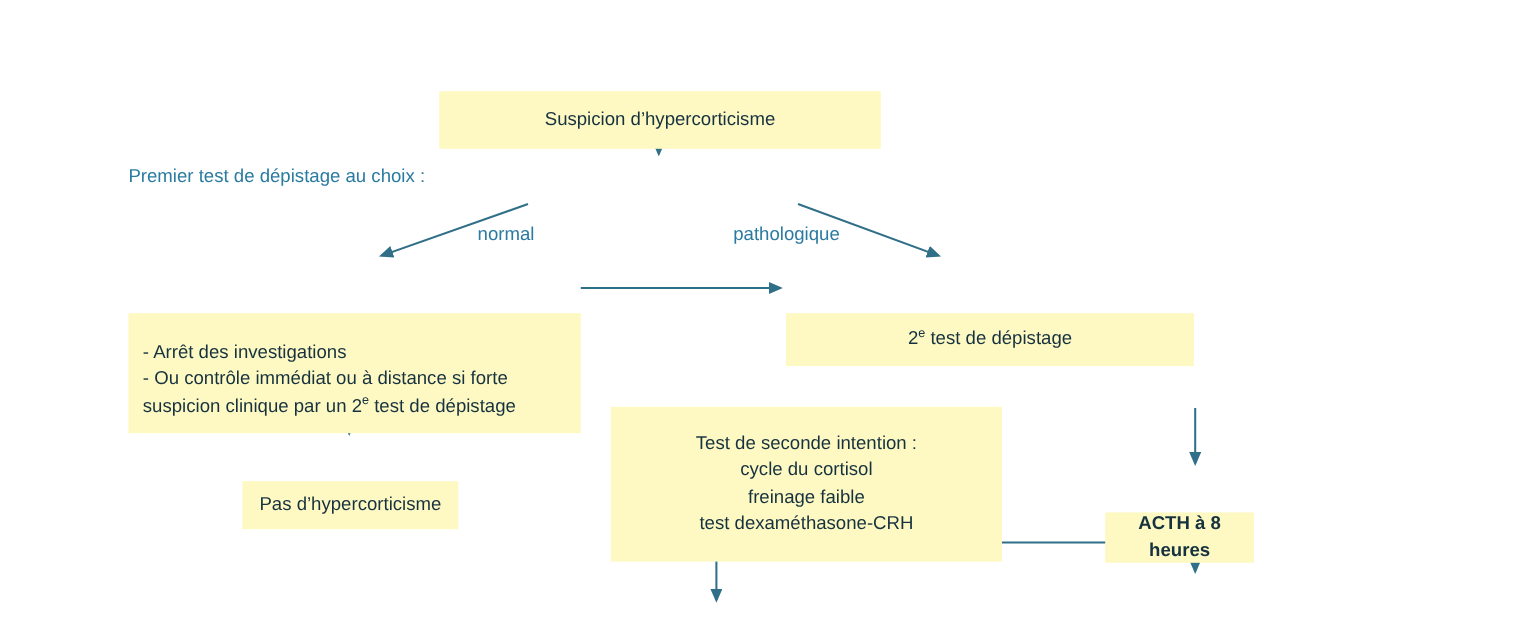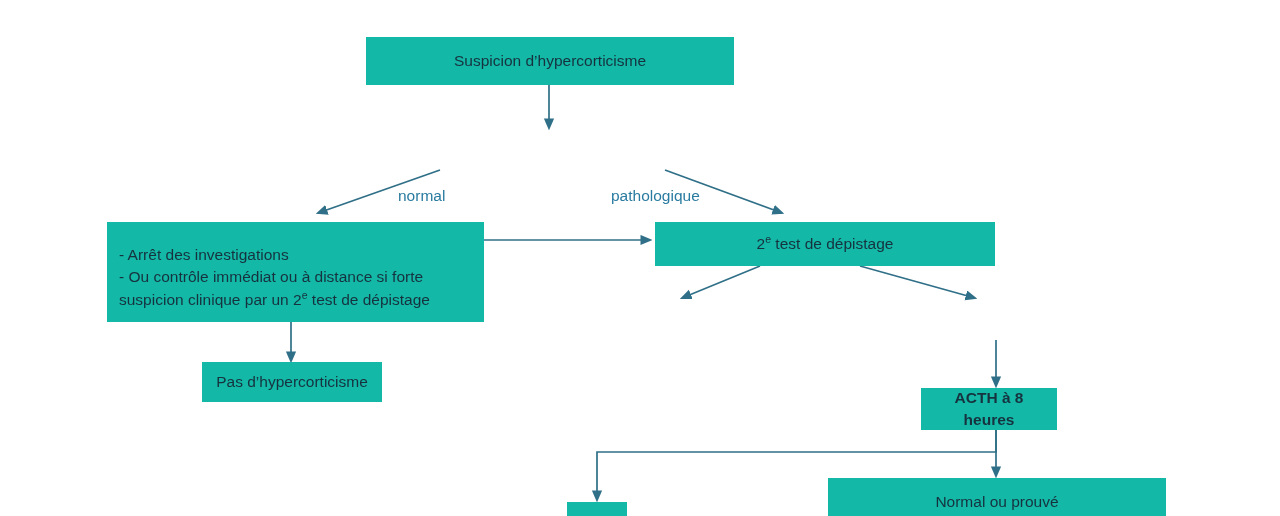--- a/index.html
+++ b/index.html
@@ -21,30 +21,31 @@
   svg.connectors {
     position: absolute;
     left: 0;
     top: 0;
     width: 1280px;
     height: 516px;
     pointer-events: none;
   }
   .node {
     position: absolute;
-    background: #14b8a6;
+    background: #fef9c3;
     color: #16323f;
     display: flex;
     align-items: center;
     justify-content: center;
     text-align: center;
     font-size: 15.5px;
     line-height: 1.45;
     box-sizing: border-box;
     padding: 6px 10px;
+    margin-top: 39px;
   }
   .node.left-align {
     text-align: left;
     justify-content: flex-start;
     align-items: flex-start;
     padding: 22px 12px;
   }
   .node.bold {
     font-weight: bold;
   }
@@ -99,20 +100,23 @@
       <line x1="996" y1="430" x2="996" y2="476"></line>
     </g>
 
     <path d="M 996 430 L 996 452 L 597 452 L 597 500" stroke="#2f6f87" stroke-width="1.7" fill="none" marker-end="url(#arrowhead)"></path>
   </svg>
 
   <div class="node" style="left:366px; top:37px; width:368px; height:48px;">
     <span>Suspicion d’hypercorticisme</span>
   </div>
 
+  <div class="label right-align" style="left:107px; top:139px; width:245px;">
+    <span>Premier test de dépistage au choix :</span>
+  </div>
 
 
   <div class="label" style="left:398px; top:187px;">
     <span>normal</span>
   </div>
 
   <div class="label" style="left:611px; top:187px;">
     <span>pathologique</span>
   </div>
 
@@ -121,24 +125,30 @@
   </div>
 
   <div class="node" style="left:655px; top:222px; width:340px; height:44px;">
     <span>2<sup>e</sup> test de dépistage</span>
   </div>
 
   <div class="node" style="left:202px; top:362px; width:180px; height:40px;">
     <span>Pas d’hypercorticisme</span>
   </div>
 
+  <div class="node" style="left:509px; top:300px; width:326px; height:129px;">
+    <span class="multiline">Test de seconde intention :
+cycle du cortisol
+freinage faible
+test dexaméthasone-CRH</span>
+  </div>
 
 
 
-  <div class="node bold" style="left:921px; top:388px; width:136px; height:42px;">
+  <div class="node bold" style="left:921px; top:388px; width:124px; height:42px;">
     <span>ACTH à 8 heures</span>
   </div>
 
   <div class="node" style="left:828px; top:478px; width:338px; height:48px;">
     <span>Normal ou prouvé</span>
   </div>
 
   <div class="node" style="left:567px; top:502px; width:60px; height:40px;">
     <span>Bas</span>
   </div>

